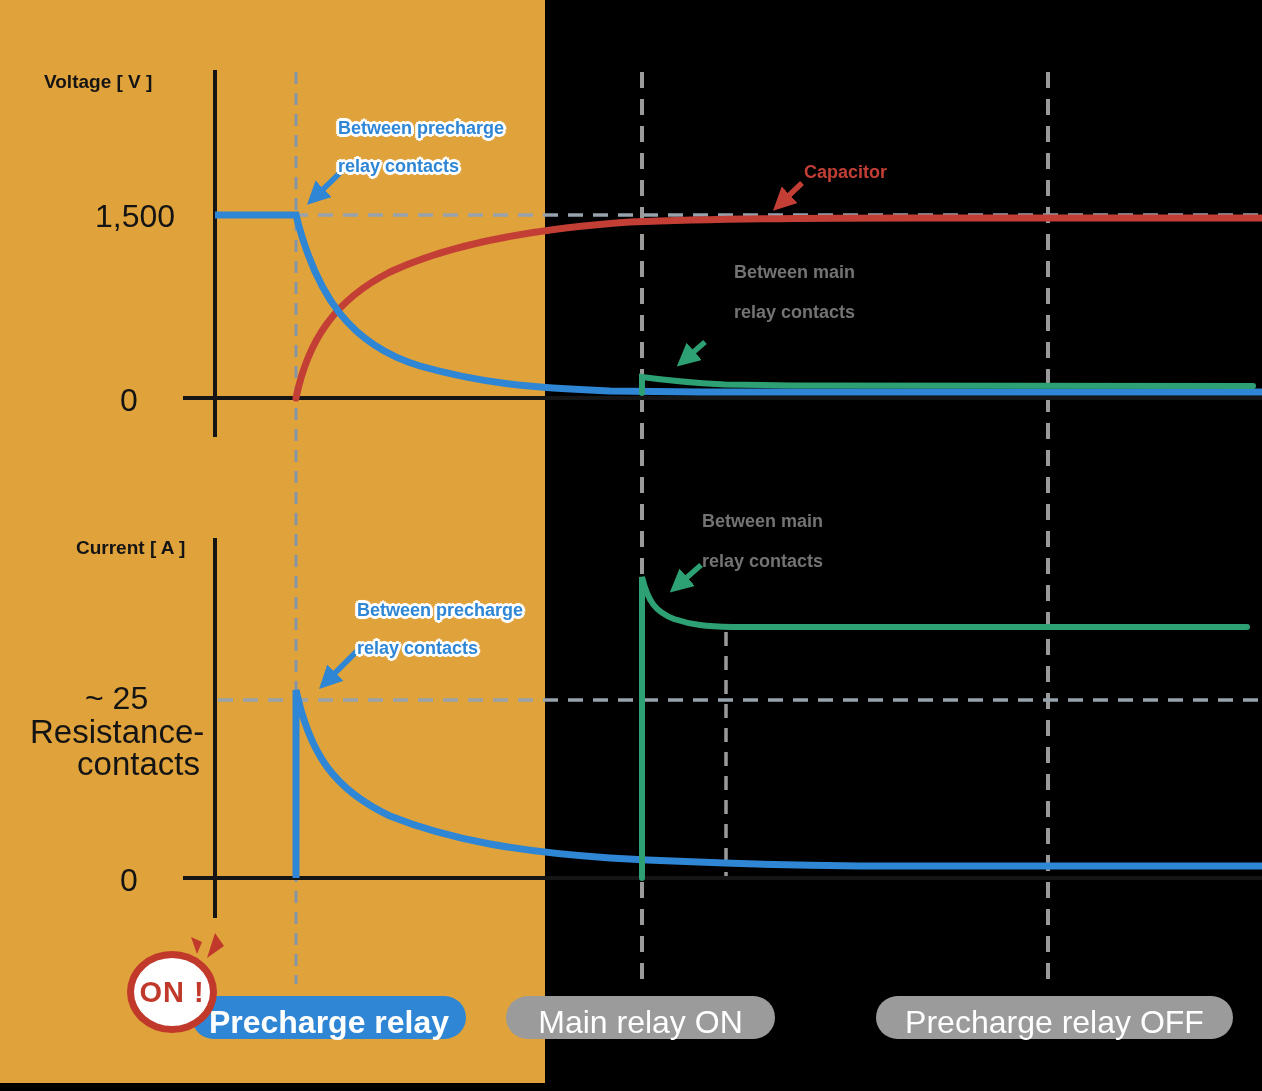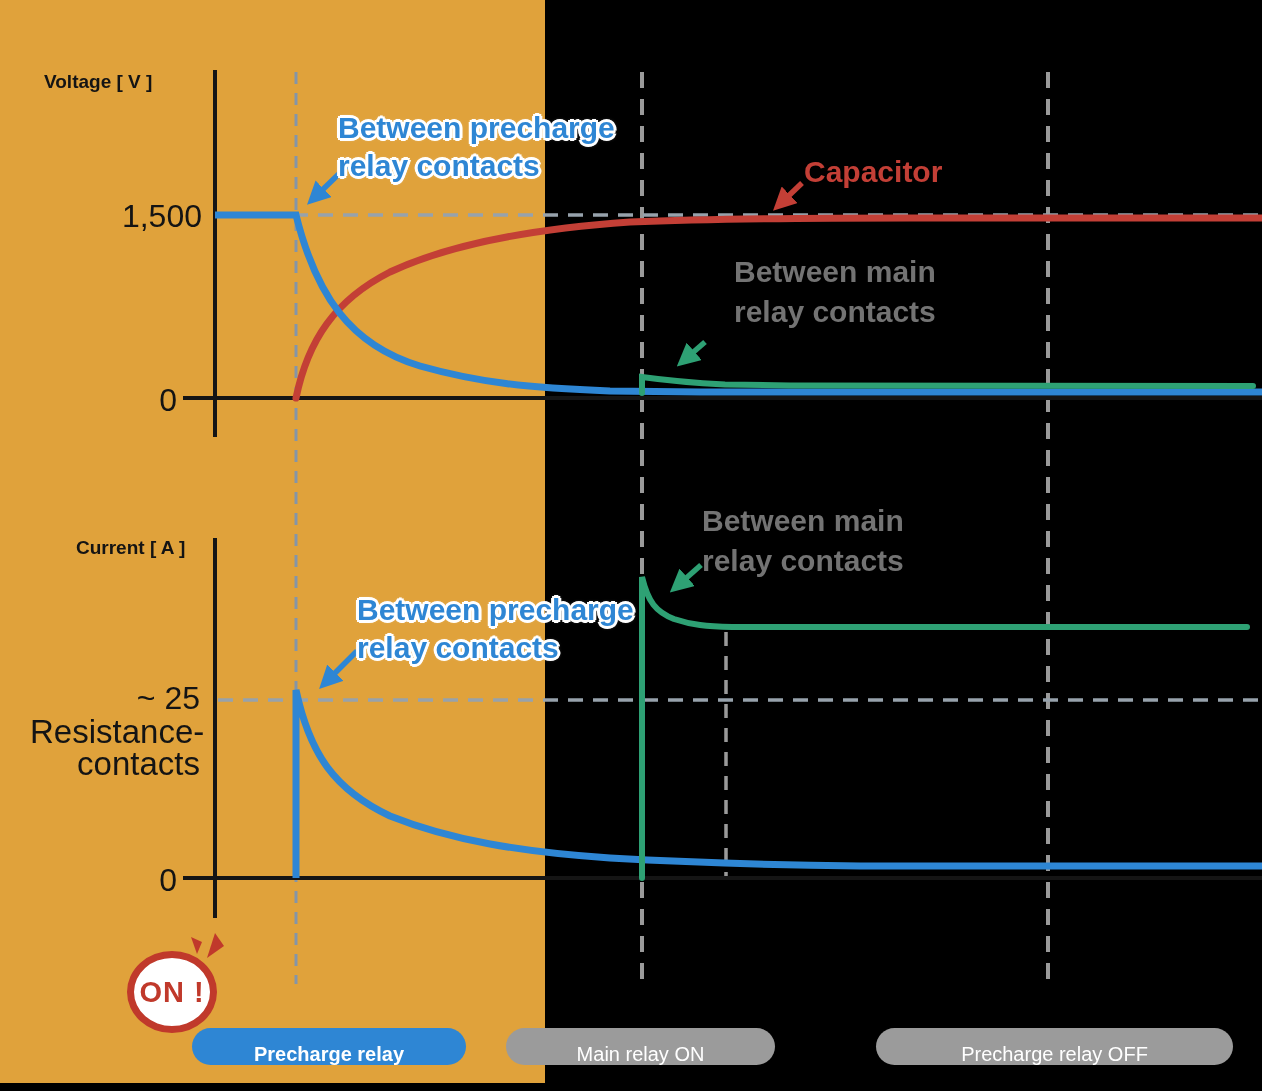--- a/index.html
+++ b/index.html
@@ -3,33 +3,33 @@
 <meta charset="utf-8">
 <style>
   html,body{margin:0;padding:0;background:#000;}
   .canvas{position:relative;width:1262px;height:1091px;background:#000;overflow:hidden;
           font-family:"Liberation Sans","DejaVu Sans",sans-serif;}
   .orange-panel{position:absolute;left:0;top:0;width:545px;height:1083px;background:#E0A23B;}
   .abs{position:absolute;}
   .chart-svg{position:absolute;left:0;top:0;z-index:1;}
 
   .axis-title{font-size:19px;font-weight:bold;color:#141414;white-space:nowrap;z-index:2;}
-  .tick{font-size:32px;color:#141414;text-align:right;white-space:nowrap;z-index:2;}
+  .tick{font-size:32px;color:#141414;white-space:nowrap;z-index:2;}
   .note{font-size:33px;color:#141414;text-align:right;line-height:32px;z-index:2;}
 
-  .series-label{font-size:30px;font-weight:bold;white-space:nowrap;z-index:3;}
+  .series-label{font-size:18px;font-weight:bold;white-space:nowrap;z-index:3;}
   .lbl-blue{color:#2E86D4;
     text-shadow:0 0 4px #fff,-2px -2px 0 #fff,2px -2px 0 #fff,-2px 2px 0 #fff,2px 2px 0 #fff,
                 -3px 0 0 #fff,3px 0 0 #fff,0 -3px 0 #fff,0 3px 0 #fff;
     line-height:38px;}
   .lbl-red{color:#C33F36;line-height:38px;}
   .lbl-green{color:#737373;line-height:40px;}
 
-  .pill{position:absolute;top:1028px;height:37px;border-radius:27px;color:#fff;
-        font-size:20px;line-height:53px;text-align:center;white-space:nowrap;z-index:4;}
+  .pill{position:absolute;top:996px;height:43px;border-radius:27px;color:#fff;
+        font-size:32px;line-height:53px;text-align:center;white-space:nowrap;z-index:4;}
   .pill-blue{background:#2E86D4;font-weight:bold;}
   .pill-gray{background:#9B9B9B;}
 
   .on-badge{position:absolute;left:127px;top:951px;width:76px;height:68px;background:#ffffff;
             border:7px solid #C0392B;border-radius:50%;z-index:5;
             display:flex;align-items:center;justify-content:center;}
   .on-badge span{color:#C0392B;font-size:29px;font-weight:bold;letter-spacing:1px;}
 </style>
 </head>
 <body>

